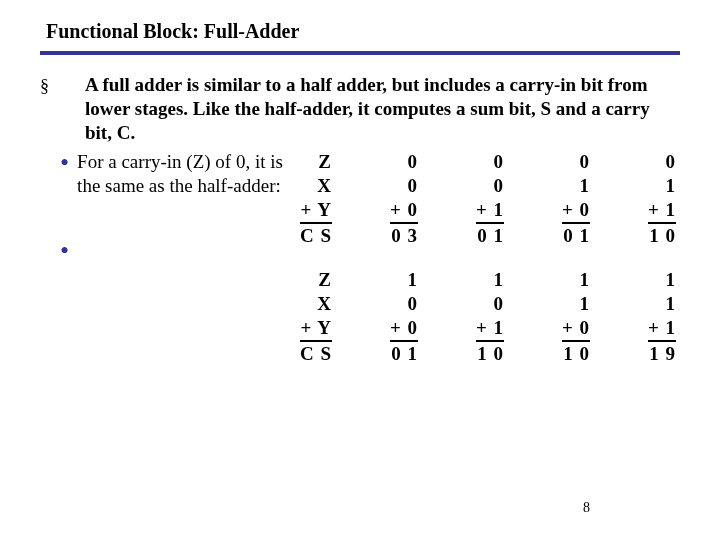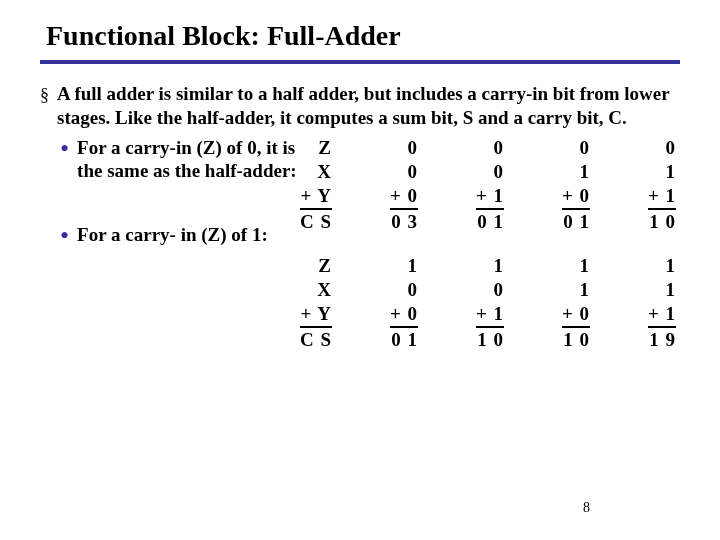--- a/index.html
+++ b/index.html
@@ -7,40 +7,41 @@
     padding: 20px 40px;
     font-family: "Times New Roman", Times, serif;
     width: 720px;
     height: 540px;
     box-sizing: border-box;
     font-size: 19px;
     color: #000;
     position: relative;
   }
   .title {
-    font-size: 28px;
+    font-size: 20px;
     font-weight: bold;
     margin: 0 0 8px 6px;
   }
   .rule {
     border-top: 4px solid #333399;
     margin-bottom: 18px;
   }
   .main-bullet {
     display: flex;
     align-items: flex-start;
   }
   .main-bullet .marker {
     font-size: 18px;
     margin-right: 8px;
     margin-top: 3px;
   }
   .main-text {
     font-weight: bold;
     line-height: 1.25;
+    margin-left: 28px;
   }
   .columns {
     display: flex;
     margin-top: 6px;
   }
   .left-col {
     flex: 0 0 240px;
     padding-left: 20px;
   }
   .sub-bullet {
@@ -49,21 +50,21 @@
     margin-bottom: 40px;
   }
   .sub-bullet .dot {
     color: #333399;
     font-size: 26px;
     line-height: 18px;
     margin-right: 8px;
     margin-top: 4px;
   }
   .sub-bullet .text {
-    font-weight: bold;
+    font-weight: normal;
     line-height: 1.25;
   }
   .right-col {
     flex: 1;
   }
   .tt {
     display: flex;
     justify-content: space-between;
     margin-bottom: 20px;
     padding-right: 4px;
@@ -107,21 +108,20 @@
 </div>
 
 <div class="columns">
   <div class="left-col">
     <div class="sub-bullet">
       <span class="dot">•</span>
       <div class="text">For a carry-in (Z) of 0, it is the same as the half-adder:</div>
     </div>
     <div class="sub-bullet" style="margin-top:24px">
       <span class="dot">•</span>
-      <div class="text">For a carry- in (Z) of 1:</div>
     </div>
   </div>
 
   <div class="right-col">
 
     <div class="tt">
       <div class="tt-col labels">
         <div class="row">Z</div>
         <div class="row">X</div>
         <div class="row underline">+ Y</div>

